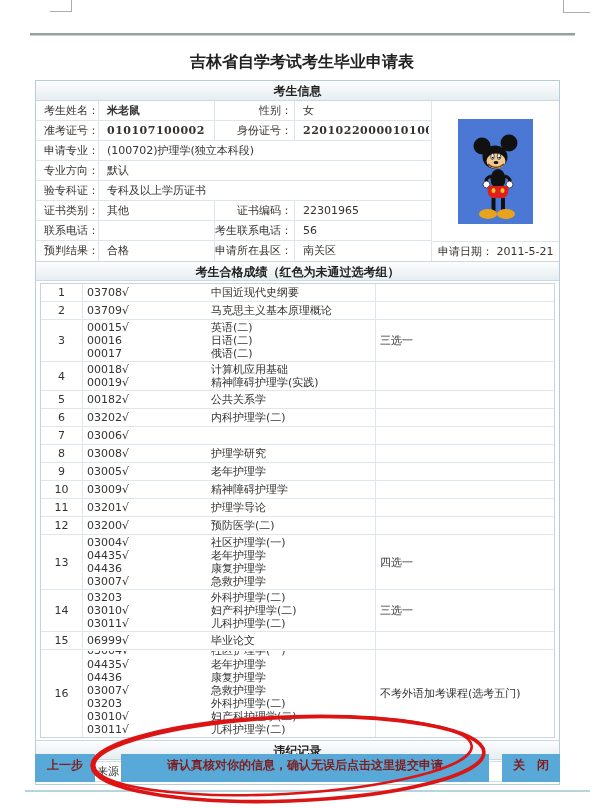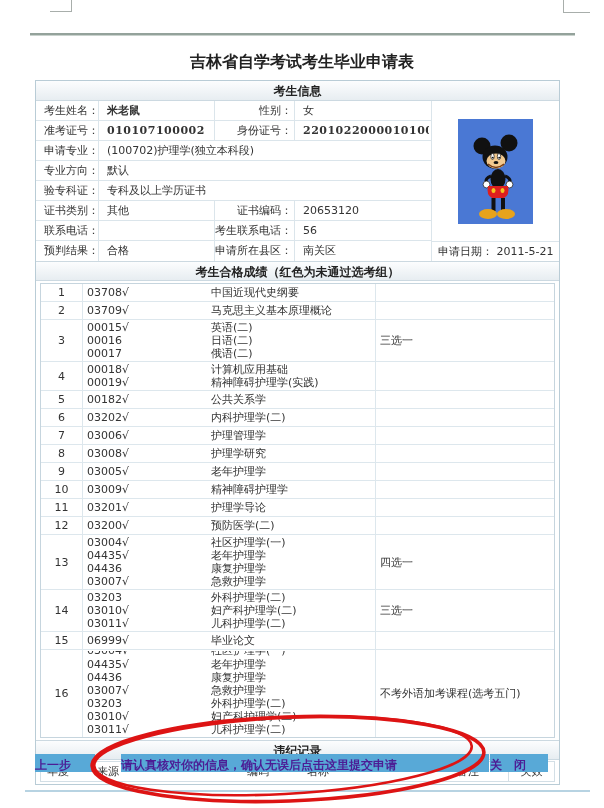--- a/index.html
+++ b/index.html
@@ -62,25 +62,25 @@
   .v-header { display:flex; height:21px; line-height:20px; margin:1px 4px 2px 4px; border:1px solid #d3dfe6; }
   .v-c { padding-left:6px; white-space:nowrap; }
   .v-year { width:50px; }
   .v-source { width:150px; }
   .v-code { width:60px; }
   .v-name { width:150px; }
   .v-note { width:57px; }
   .v-invalid { flex:1; border-left:1px solid #d3dfe6; text-align:center; padding-left:0; }
 
   
-  .btn { position:absolute; top:754px; height:18px; line-height:22px; background:var(--btn-color);
-    color:#4c1d95; font-weight:bold; font-size:12px; text-align:left; cursor:pointer; }
+  .btn { position:absolute; top:754px; height:28px; line-height:22px; background:var(--btn-color);
+    color:#7f1d1d; font-weight:bold; font-size:12px; text-align:center; cursor:pointer; }
   .btn-prev { left:35px; width:60px; }
   .btn-submit { left:121px; width:368px; }
-  .btn-close { left:490px; width:58px; }
+  .btn-close { left:502px; width:58px; }
 
   .bottom-rule { position:absolute; left:25px; top:790px; width:565px; height:2px; background:#b7d3e2; }
 
   .annot-svg { position:absolute; left:86px; top:712px; width:408px; height:96px; pointer-events:none; }
 </style>
 </head>
 <body>
 
 <div class="corner-left"></div>
 <div class="corner-right"></div>
@@ -115,21 +115,21 @@
         <span class="cell c-span">默认</span>
       </div>
       <div class="info-row">
         <span class="cell c-l1">验专科证：</span>
         <span class="cell c-span">专科及以上学历证书</span>
       </div>
       <div class="info-row">
         <span class="cell c-l1">证书类别：</span>
         <span class="cell c-v1">其他</span>
         <span class="cell c-l2">证书编码：</span>
-        <span class="cell c-v2">20653120</span>
+        <span class="cell c-v2">22301965</span>
       </div>
       <div class="info-row">
         <span class="cell c-l1">联系电话：</span>
         <span class="cell c-v1"></span>
         <span class="cell c-l2">考生联系电话：</span>
         <span class="cell c-v2">56</span>
       </div>
       <div class="info-row" style="border-bottom:none;">
         <span class="cell c-l1">预判结果：</span>
         <span class="cell c-v1">合格</span>
@@ -256,21 +256,20 @@
             <span class="s-name">内科护理学(二)</span>
           </div>
         </div>
     <div class="s-note"></div>
   </div>
       <div class="s-row">
     <div class="s-no">7</div>
     <div class="s-courses">
           <div class="s-line">
             <span class="s-code">03006√</span>
-            <span class="s-name">护理管理学</span>
           </div>
         </div>
     <div class="s-note"></div>
   </div>
       <div class="s-row">
     <div class="s-no">8</div>
     <div class="s-courses">
           <div class="s-line">
             <span class="s-code">03008√</span>
             <span class="s-name">护理学研究</span>

